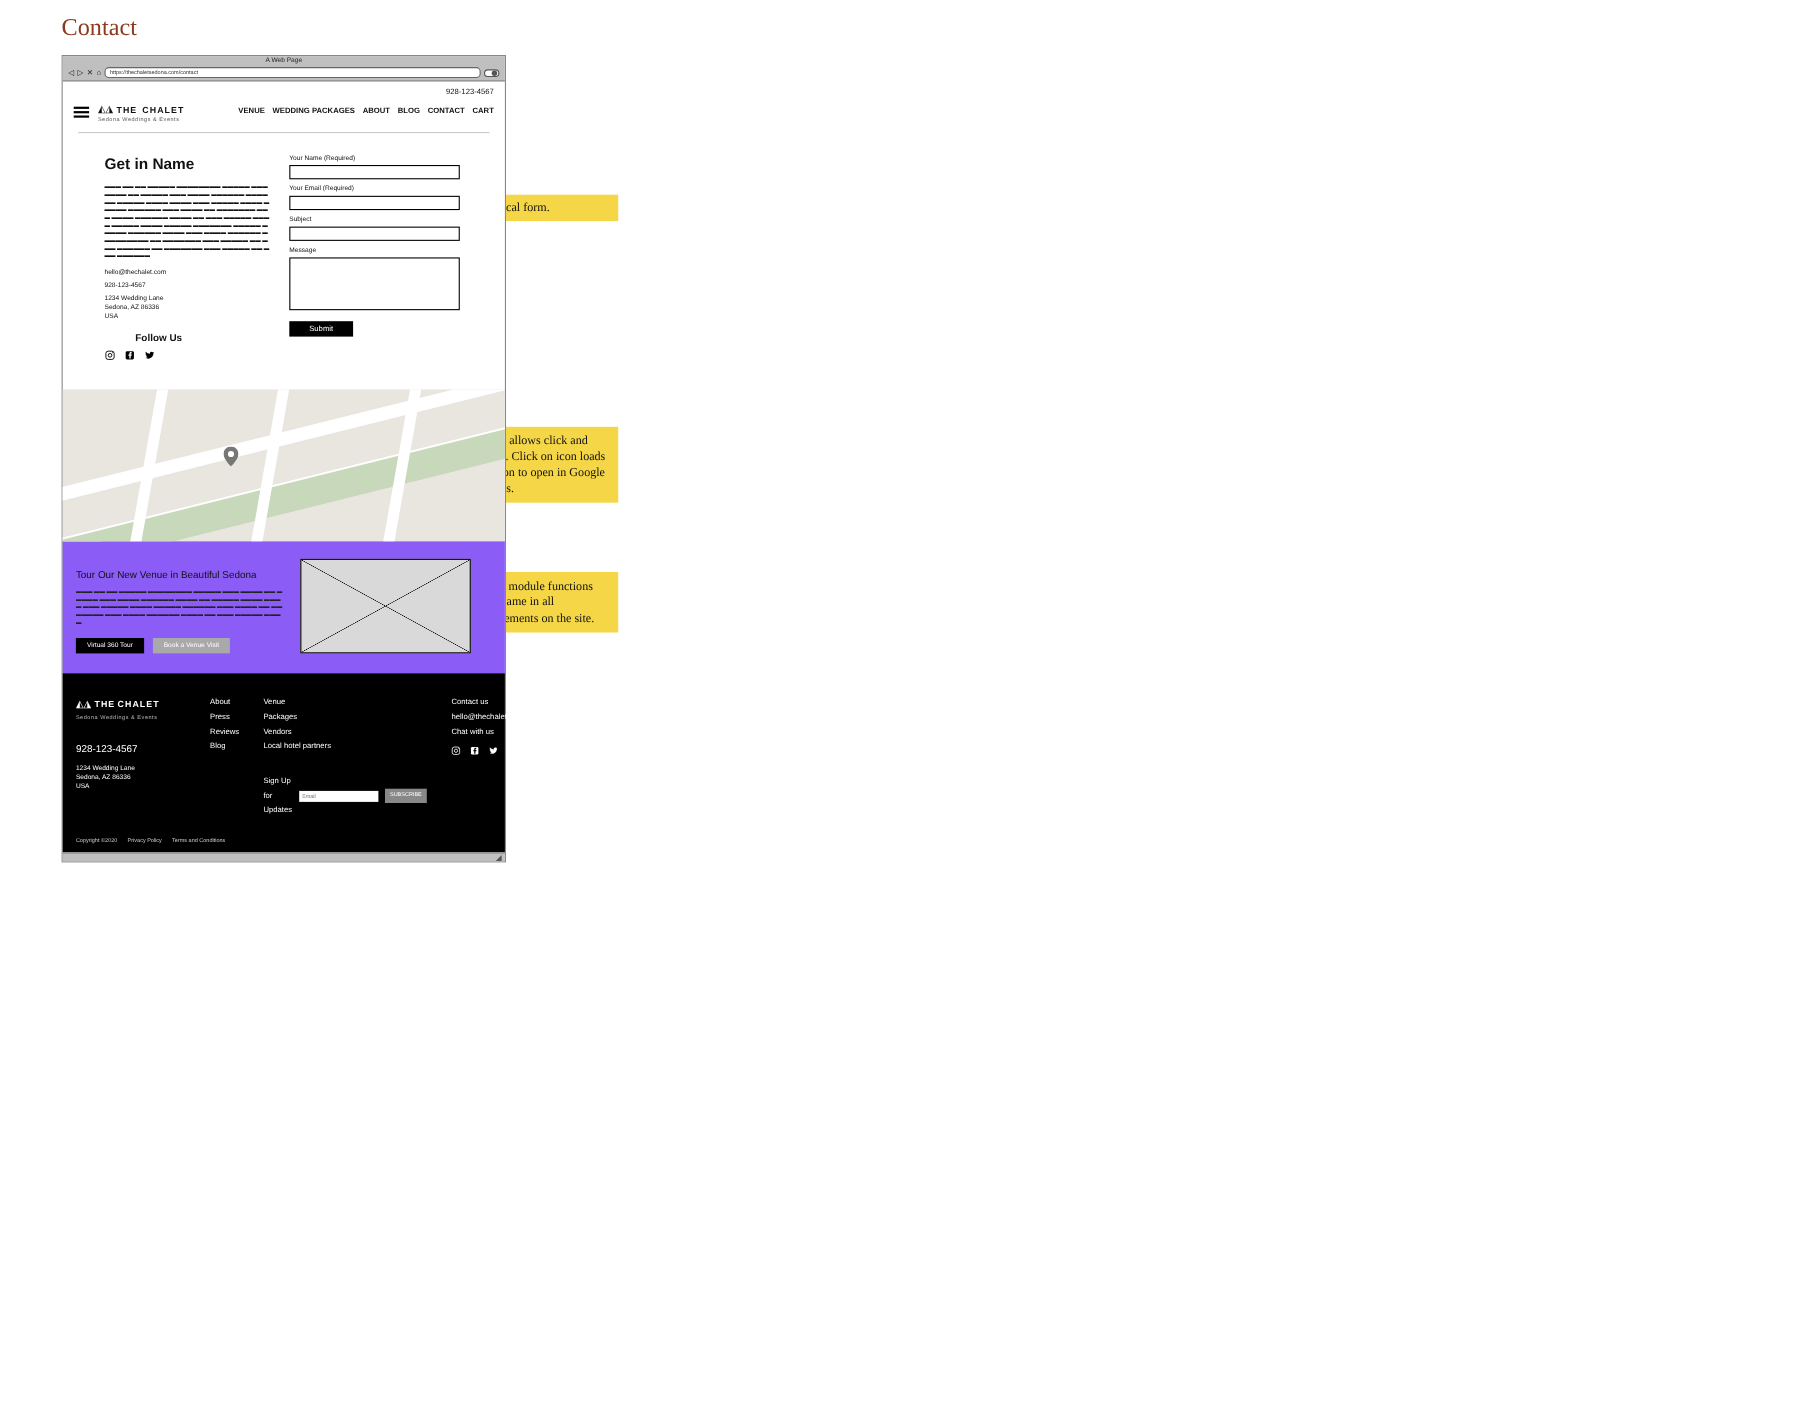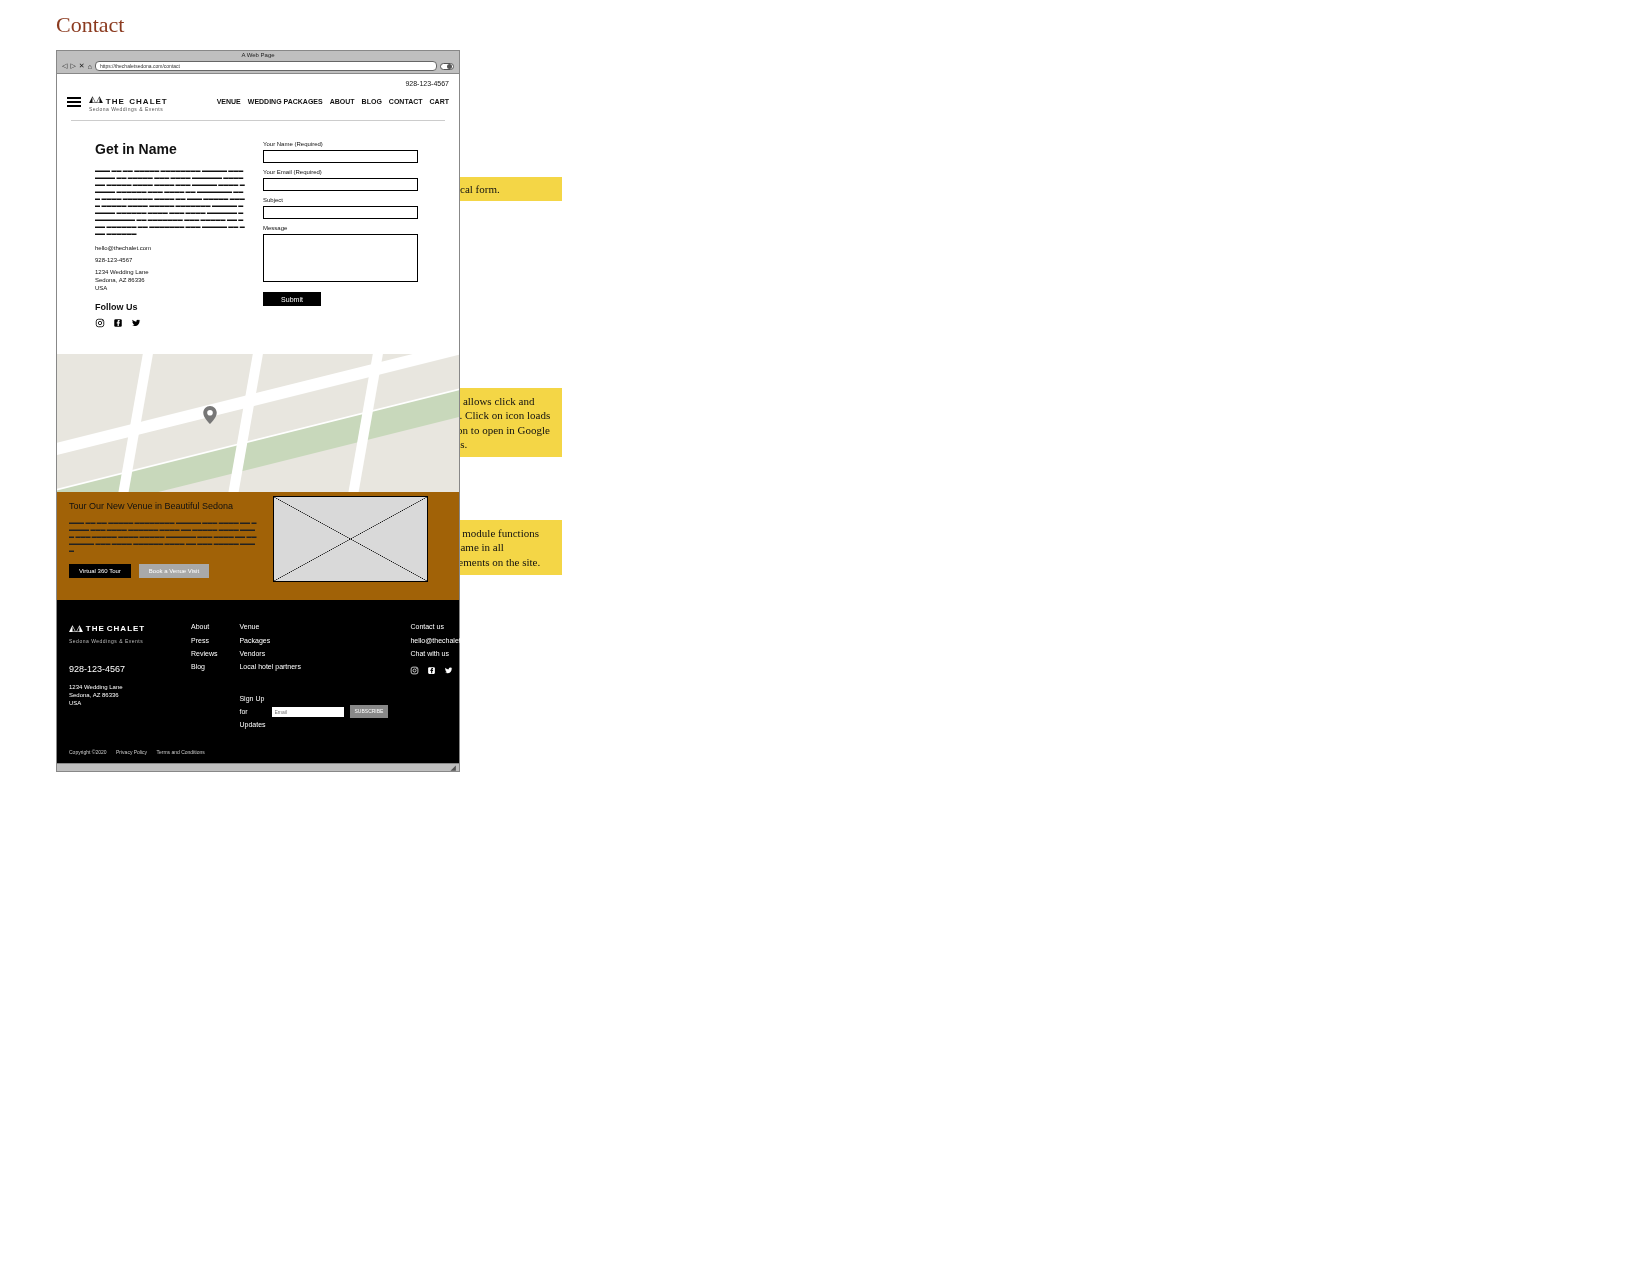--- a/index.html
+++ b/index.html
@@ -98,21 +98,21 @@
   .contact-section {
     display:flex;
     gap:18px;
     padding: 20px 18px 26px 38px;
   }
   .left-col { flex:0 0 150px; }
   .getintouch-h { font-size:14px; font-weight:700; margin-bottom:10px; }
   .greek { font-size:5px; color:#111; line-height:1.4; margin-bottom:8px; word-break:break-all; }
   .info-line { font-size:6px; margin-bottom:6px; }
   .addr { font-size:6px; line-height:1.3; margin-bottom:10px; }
-  .follow-h { font-size:9px; font-weight:700; margin-bottom:6px; }
+  .follow-h { font-size:9px; font-weight:700; margin-bottom:6px;margin-left:28px; }
   .social { display:flex; gap:8px; font-size:10px; }
   .social svg { width:10px; height:10px; }
 
   .right-col { flex:1; }
   .flabel { font-size:6px; margin-bottom:3px; margin-top:6px; }
   .flabel:first-child{ margin-top:0;}
   .finput {
     width: 155px; height:13px;
     border:1px solid #000;
     background:#fff;
@@ -148,23 +148,23 @@
   .park {
     position:absolute; left:-20px; top:82px; width:480px; height:26px;
     background:#c8d8bb; transform:rotate(-14deg);
   }
   .pin {
     position:absolute; left:146px; top:52px; font-size:14px; color:#777;
   }
 
   
   .tour-section {
-    background:#a16207;
-    padding:4px 18px 18px 12px;
-    display:flex; gap:14px; align-items:center;
+    background:#8b5cf6;
+    padding:16px 18px 18px 12px;
+    display:flex; gap:14px; align-items:flex-end;
   }
   .tour-left { flex:0 0 190px; }
   .tour-h { font-size:9px; font-weight:500; margin-bottom:8px; }
   .tour-greek { font-size:5px; line-height:1.4; color:#222; margin-bottom:10px; word-break:break-all;}
   .tour-btns { display:flex; gap:8px; }
   .tour-btn {
     font-size:6px; padding:4px 10px;
   }
   .tour-btn.dark { background:#000; color:#fff; }
   .tour-btn.light { background:#a9a9a9; color:#fff; }

